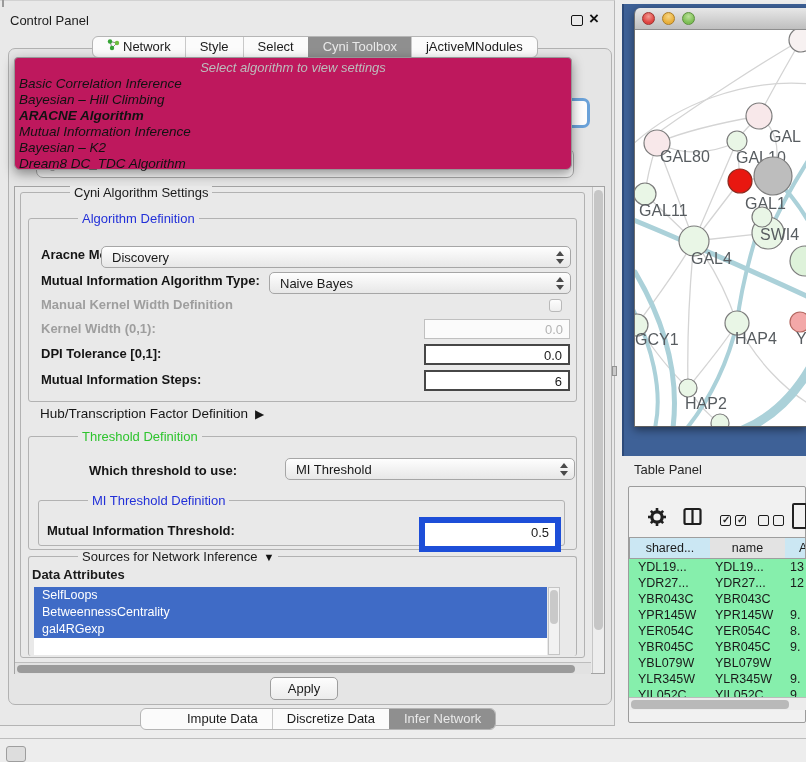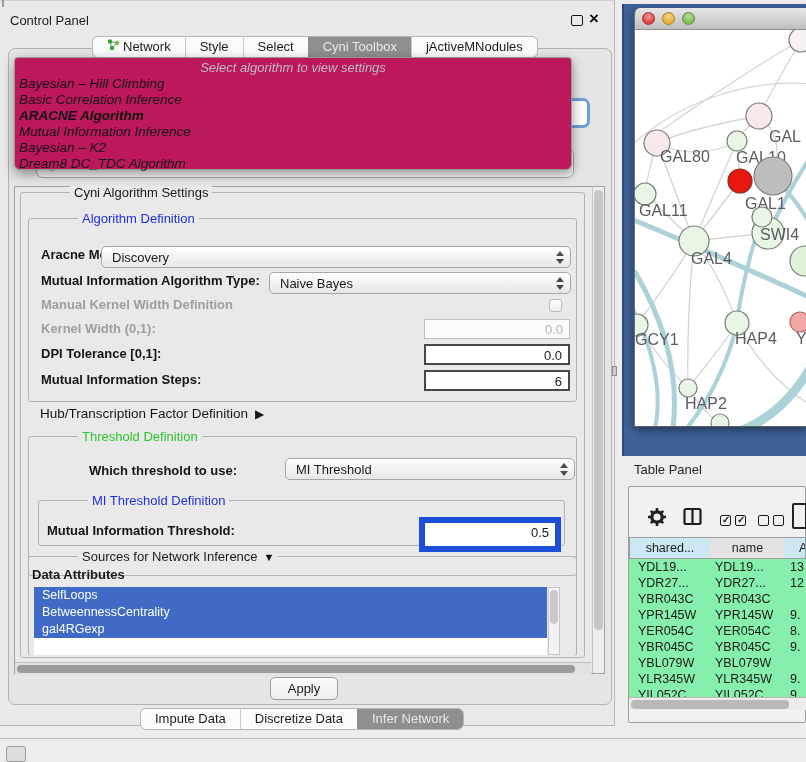--- a/index.html
+++ b/index.html
@@ -18,21 +18,21 @@
   #inner-panel { left:8px; top:48px; width:604px; height:657px; background:#e5e5e5;
                  border:1px solid #b2b2b2; border-radius:7px; }
 
   
   .tabbar { position:absolute; display:flex; height:22px; border:1px solid #b5b5b5; border-radius:6px;
             background:#fbfbfb; overflow:hidden; font-size:13px; z-index:5; }
   .tab { padding:0 14px; line-height:21px; border-left:1px solid #c9c9c9; display:flex; align-items:flex-end; gap:3px; color:#1b1b1b; white-space:nowrap; }
   .tab:first-child { border-left:none; }
   .tab.selected { background:#8f8f8f; color:#e9e9e9; border-left-color:#8f8f8f; }
   #tabbar-top { left:92px; top:36px; }
-  #tabbar-bottom { left:140px; top:708px; }
+  #tabbar-bottom { left:140px; top:708px;padding-left:32px; }
 
   
   #frag-blue { left:556px; top:98px; width:34px; height:30px; border:3px solid #6aa1d8; border-radius:7px; background:#fdfdfd; z-index:2; }
   #frag-gal { left:36px; top:148px; width:538px; height:30px; border:1px solid #a8a8a8; border-radius:7px; background:#f7f7f7; z-index:2; }
   #frag-gal span { position:absolute; left:12px; bottom:6px; font-size:13px; color:#9f9f9f; }
 
   
   #algo-popup { left:14px; top:57px; width:558px; height:113px; background:#be185d; border:1px solid #979797;
                 border-radius:4px 4px 6px 6px; box-shadow:0 4px 12px rgba(0,0,0,.4); z-index:10;font-style:italic; }
   #popup-ph { text-align:center; font-size:13px; color:#bdbdbd; height:17px; line-height:17px; margin-top:1px; }
@@ -46,21 +46,21 @@
   #sp-htrack { left:15px; top:662px; width:576px; height:12px; background:#e2e2e2; border-top:1px solid #bdbdbd; z-index:3; }
   #sp-hthumb { left:2px; top:2px; width:558px; height:8px; background:#9b9b9b; border-radius:4px; position:absolute; }
 
   
   .gbox { position:absolute; border:1px solid #b2b2b2; border-radius:3px; }
   .legend { position:absolute; top:-7px; left:8px; font-size:13px; line-height:13px; background:#e9e9e9; padding:0 4px; white-space:nowrap;margin-left:41px; }
   .legend.blue { color:#2230d8; }
   .legend.green { color:#2ec42e; }
   #gb-cyni  { left:20px; top:192px; width:565px; height:466px; }
   #gb-alg   { left:28px; top:218px; width:549px; height:184px; }
-  #gb-thr   { left:28px; top:436px; width:549px; height:140px; }
+  #gb-thr   { left:28px; top:436px; width:549px; height:114px; }
   #gb-mit   { left:38px; top:500px; width:527px; height:46px; }
   #gb-src   { left:28px; top:556px; width:549px; height:100px; border-bottom:none; }
 
   .flabel { position:absolute; font-size:13px; font-weight:bold; color:#151515; white-space:nowrap; }
   .flabel.dis { color:#9e9e9e; }
 
   .combo { position:absolute; height:22px; border:1px solid #a6a6a6; border-radius:5px;
            background:linear-gradient(#fefefe,#e7e7e7); font-size:13px; }
   .combo .val { position:absolute; left:10px; top:3px; white-space:nowrap; }
   .arrs { position:absolute; right:6px; top:4px; width:8px; height:13px; }
@@ -180,22 +180,22 @@
   </div>
 
   <div class="abs" id="frag-blue"></div>
   <div class="abs" id="frag-gal">
     <span>gal-filtered.sif default node</span>
   </div>
 
   <div class="abs" id="algo-popup">
     <div id="popup-ph">Select algorithm to view settings</div>
     <div id="algo-items">
+        <div class="popup-item">Basic Correlation Inference</div>
         <div class="popup-item">Bayesian – Hill Climbing</div>
-        <div class="popup-item">Basic Correlation Inference</div>
         <div class="popup-item sel">ARACNE Algorithm</div>
         <div class="popup-item">Mutual Information Inference</div>
         <div class="popup-item">Bayesian – K2</div>
         <div class="popup-item">Dream8 DC_TDC Algorithm</div>
       </div>
   </div>
 
   <div class="abs" id="scrollpane"></div>
   <div class="abs" id="sp-vtrack">
       <div id="sp-vthumb"></div>

